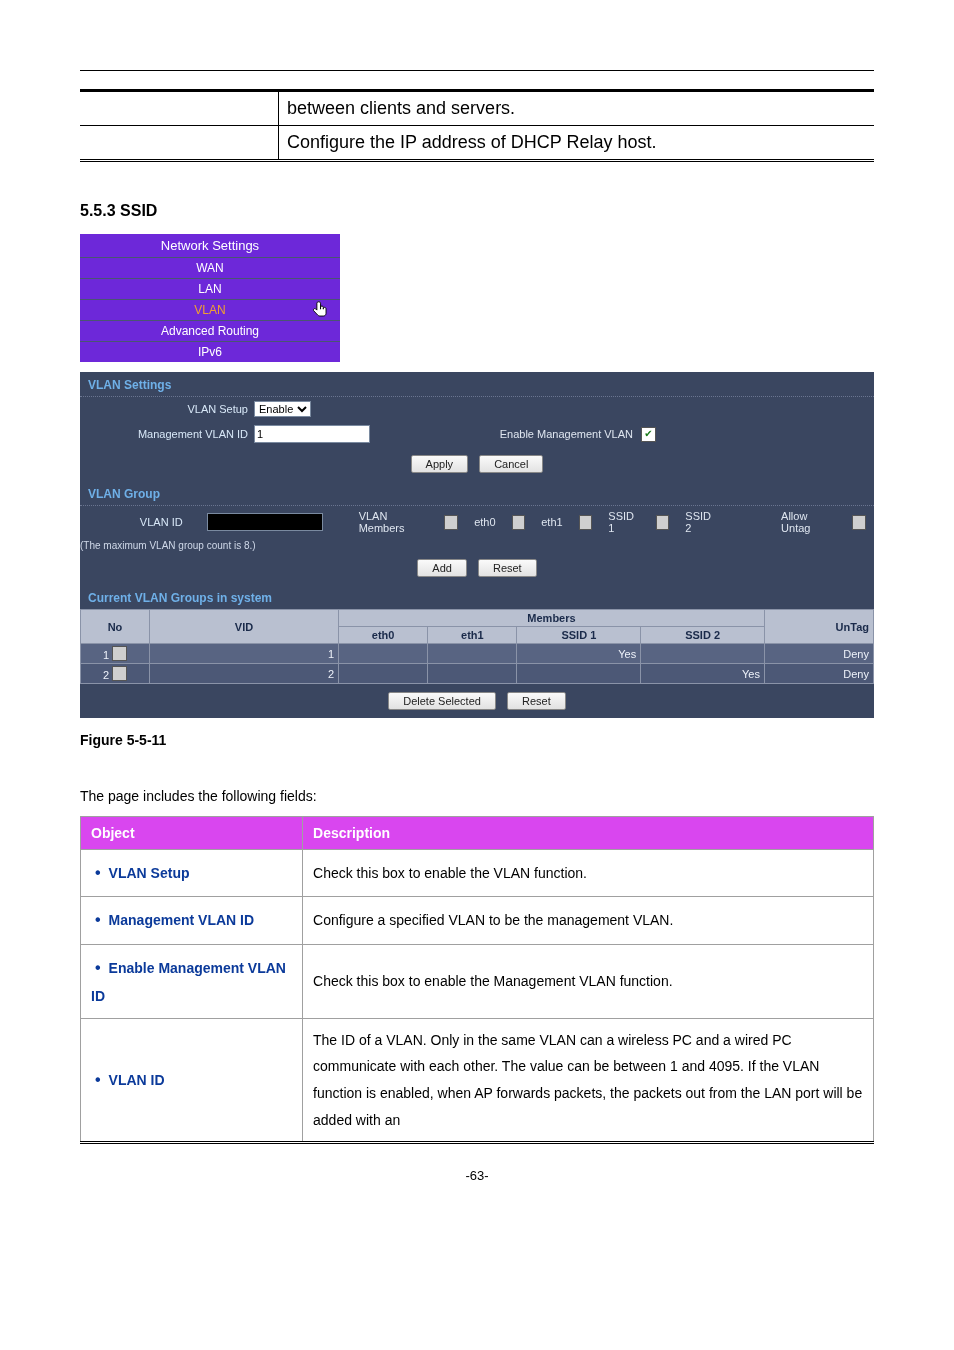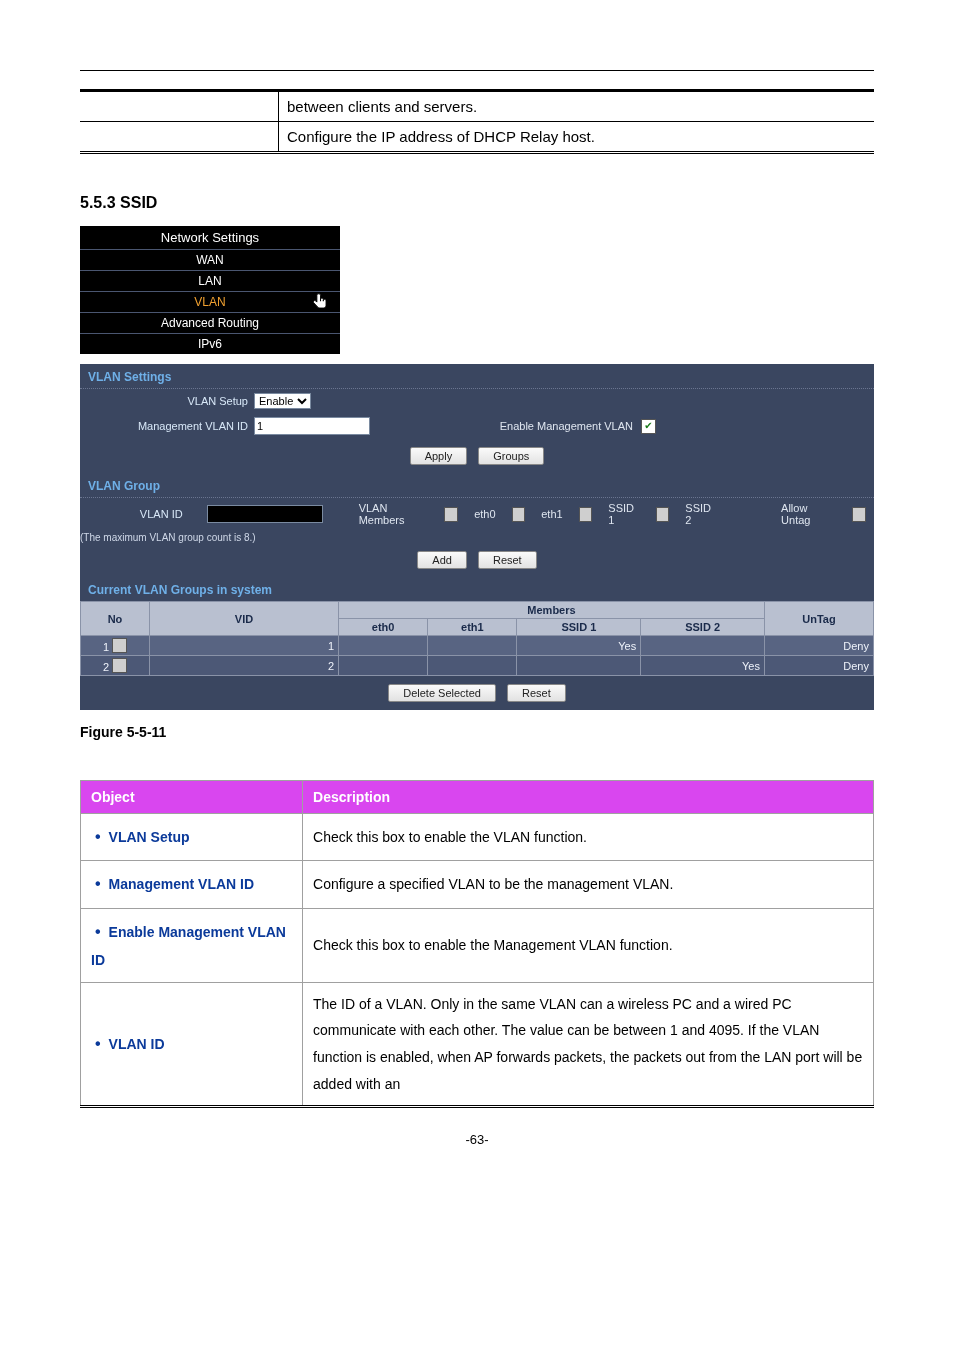--- a/index.html
+++ b/index.html
@@ -20,40 +20,40 @@
   }
   .topbar-table {
     width: 100%;
     border-collapse: collapse;
     border-top: 3px solid #000;
     border-bottom: 3px double #000;
   }
   .topbar-table td {
     border: 1px solid #000;
     padding: 6px 8px;
-    font-size: 15px;
+    font-size: 18px;
   }
   .topbar-table td.left {
     width: 25%;
     border-top: none;
     border-left: none;
     border-bottom: none;
   }
   .topbar-table td.right {
     border-right: none;
     border-top: none;
   }
   .section-heading {
     margin: 40px 0 14px 0;
     font-weight: bold;
     font-size: 16px;
   }
   .nav-menu {
     width: 260px;
-    background: #000000;
+    background: #6d28d9;
     color: #fff;
     font-size: 13px;
   }
   .nav-title {
     text-align: center;
     padding: 4px 0;
     font-weight: normal;
   }
   .nav-item {
     text-align: center;
@@ -267,21 +267,21 @@
       <div class="panel-label w160">Management VLAN ID</div>
       <input class="tiny-input" style="width: 110px;" value="1">
       <div style="flex:1;text-align:right;padding-right:8px;">
         <span>Enable Management VLAN</span>
       </div>
       <span class="tiny-check checked"></span>
       <div style="width:210px;"></div>
     </div>
     <div class="center-row">
       <span class="ui-btn">Apply</span>
-      <span class="ui-btn">Groups</span>
+      <span class="ui-btn">Cancel</span>
     </div>
 
     <div class="panel-section-title">VLAN Group</div>
     <div class="panel-row" style="gap:18px;">
       <div class="panel-label" style="width:100px;">VLAN ID</div>
       <input class="tiny-input" style="width: 110px; background: rgb(0, 0, 0); color: rgb(255, 255, 255);">
       <div style="flex:1;"></div>
       <div class="members-cell">
         <span>VLAN Members</span>
         <span class="tiny-check gray"></span>
@@ -305,21 +305,21 @@
       <span class="ui-btn">Reset</span>
     </div>
 
     <div class="panel-section-title" style="border-bottom:none;">Current VLAN Groups in system</div>
     <table class="grid-table">
       <tbody>
           <tr>
         <th rowspan="2" style="width:60px;">No</th>
         <th rowspan="2" style="width:180px;">VID</th>
         <th colspan="4">Members</th>
-        <th rowspan="2" style="width:100px;text-align:center;margin-left:37px;">UnTag</th>
+        <th rowspan="2" style="width:100px;text-align:right;margin-left:37px;">UnTag</th>
       </tr>
       <tr>
         <th>eth0</th>
         <th>eth1</th>
         <th>SSID 1</th>
         <th>SSID 2</th>
       </tr>
       <tr class="re">
         <td class="center"><span>1</span> <span class="tiny-check gray" style="vertical-align:-2px;"></span></td>
         <td>1</td>
@@ -341,20 +341,21 @@
     </tbody>
       </table>
     <div class="center-row">
       <span class="ui-btn">Delete Selected</span>
       <span class="ui-btn">Reset</span>
     </div>
   </div>
 
   <div class="figure-caption">Figure 5-5-11</div>
 
+  <p class="body-text">The page includes the following fields:</p>
 
   <table class="desc-table">
     <thead>
       <tr>
         <th>Object</th>
         <th>Description</th>
       </tr>
     </thead>
     <tbody>
       <tr>

